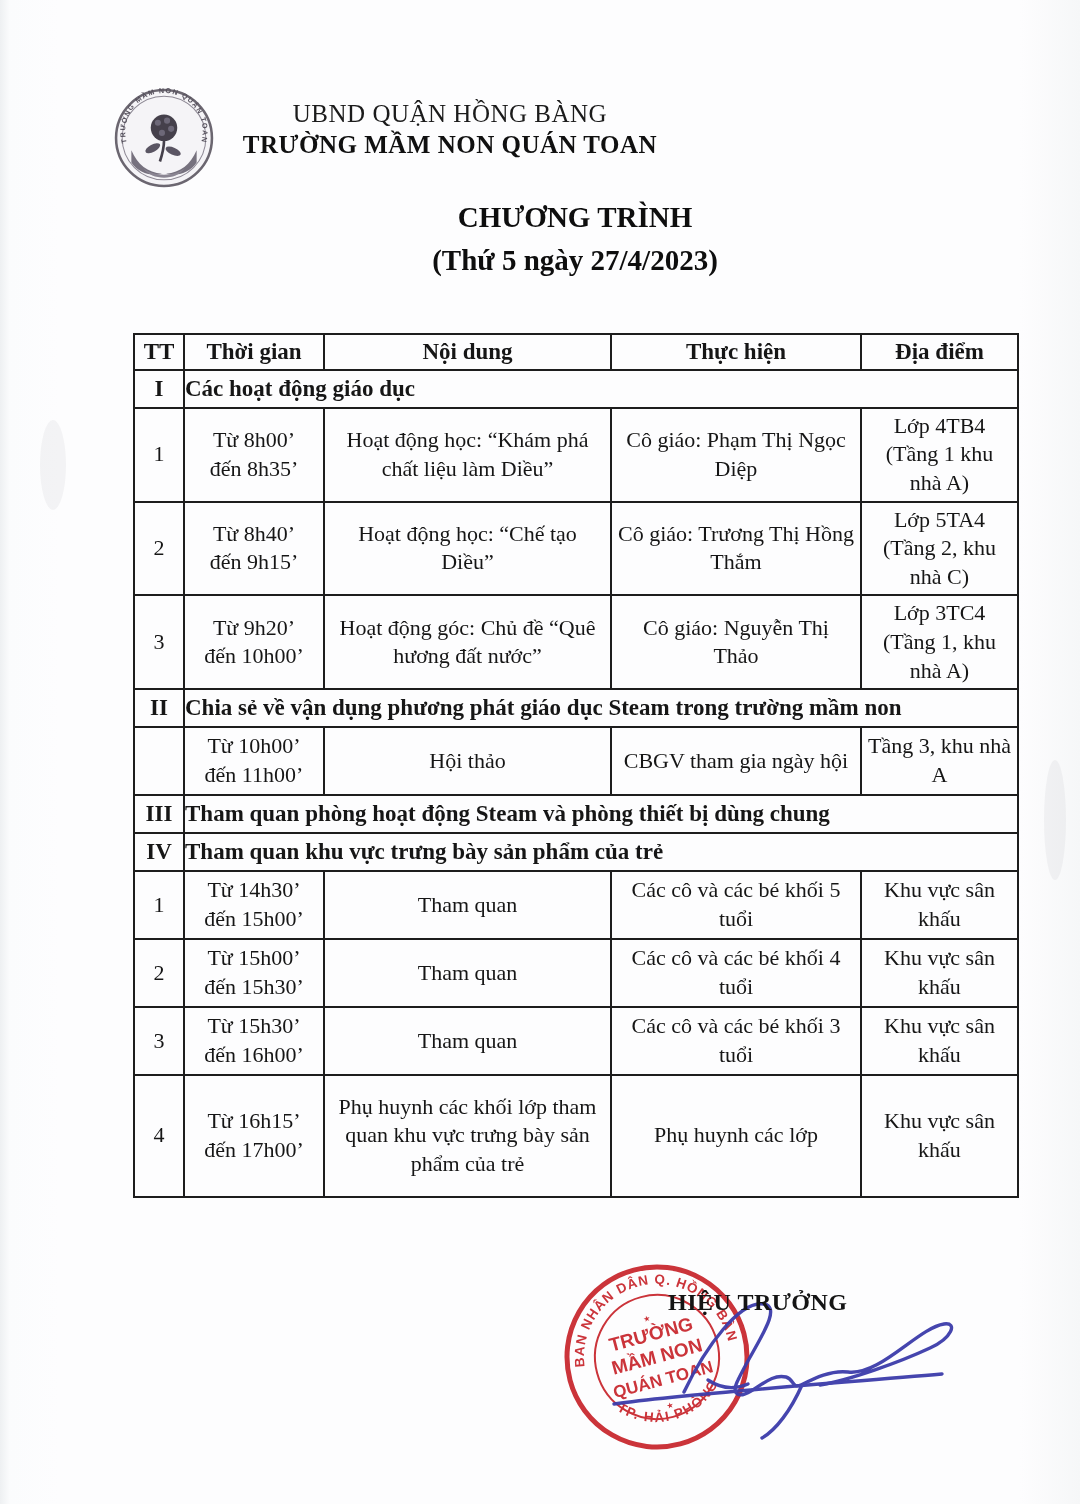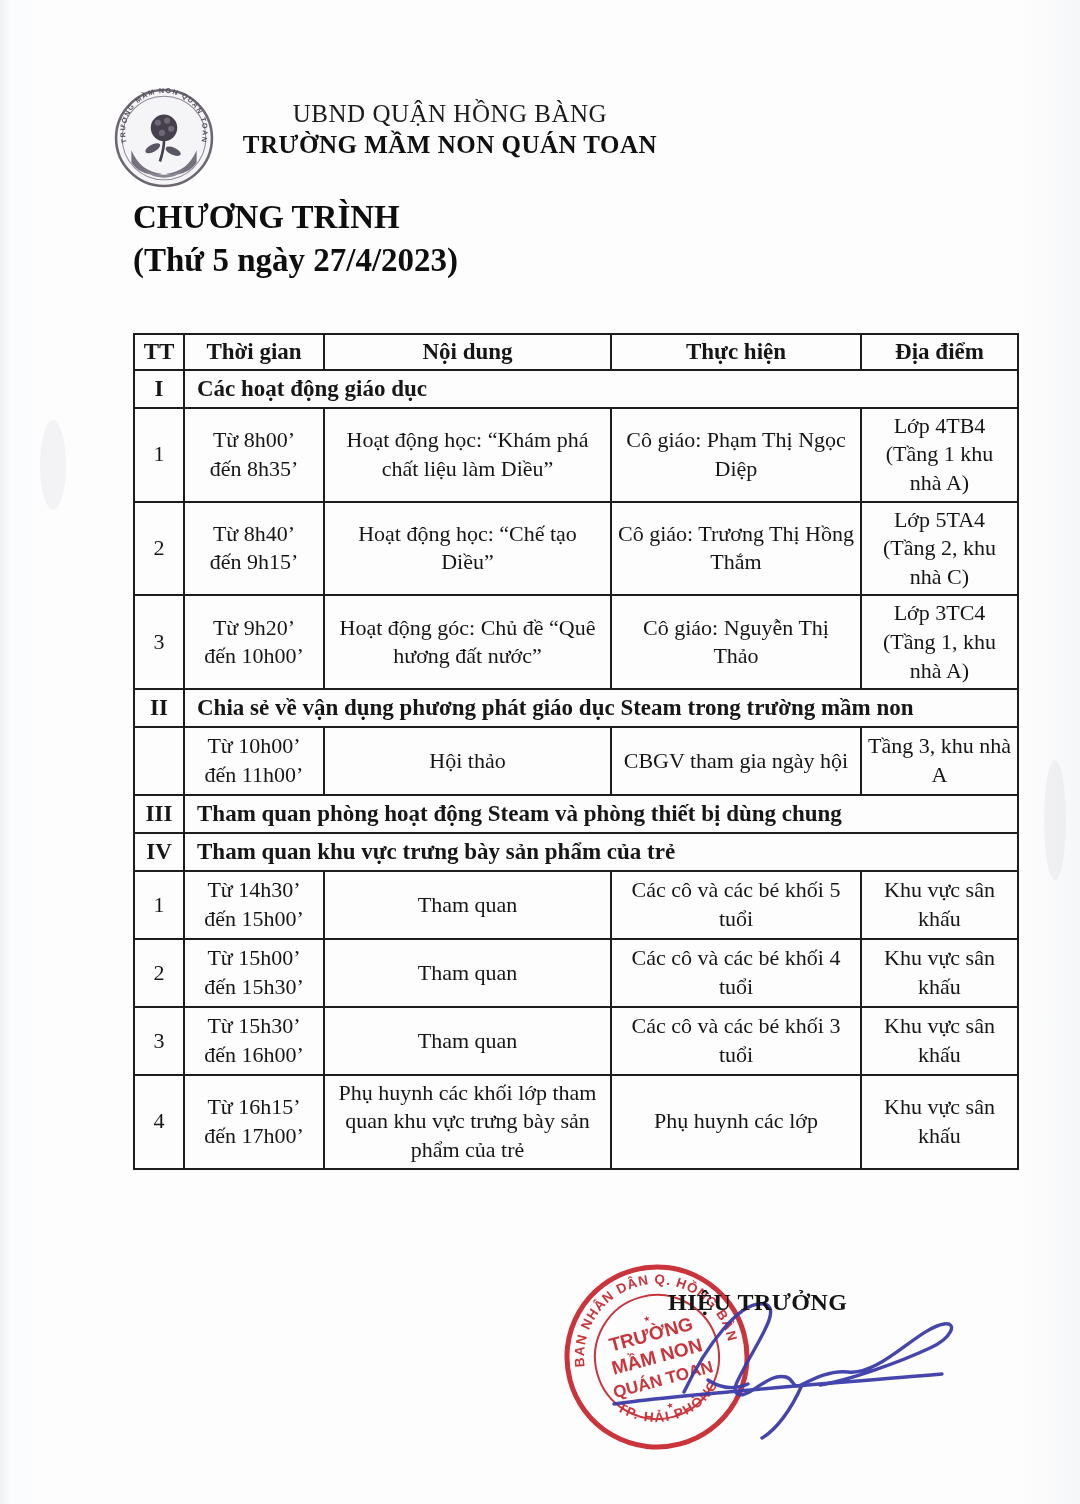--- a/index.html
+++ b/index.html
@@ -9,32 +9,32 @@
     background:linear-gradient(90deg,#eef0f2 0px,#fbfcfd 10px,#fdfdfe 60px,#fdfdfe 1020px,#f6f7f8 1080px);
     font-family:"Liberation Serif","DejaVu Serif",serif;
     color:#161616; overflow:hidden;
   }
   
   .logo { position:absolute; left:113px; top:84px; width:102px; height:108px; }
   .org-block { position:absolute; left:230px; top:100px; width:440px; text-align:center; }
   .org-line1 { font-size:25px; letter-spacing:.5px; color:#1b1b1b; }
   .org-line2 { font-size:25px; font-weight:bold; letter-spacing:.5px; margin-top:3px; color:#101010; }
   
-  .title-block { position:absolute; left:133px; top:196px; width:884px; text-align:left;
-                 font-weight:bold; font-size:33px; line-height:43px; color:#0e0e0e; }
+  .title-block { position:absolute; left:133px; top:196px; width:884px; text-align:center;
+                 font-weight:bold; font-size:29px; line-height:43px; color:#0e0e0e; }
   
   table.program { position:absolute; left:133px; top:333px; width:884px; border-collapse:collapse; table-layout:fixed; }
   .program th, .program td { border:2px solid #1d1d1d; text-align:center; vertical-align:middle;
                              font-size:22px; line-height:1.3; padding:3px 6px; }
   .program th { font-size:23px; font-weight:bold; height:28px; padding:2px 2px; }
   .program tr.section { height:34px; }
   .program td.sec-no { font-weight:bold; font-size:23px; }
-  .program td.sec-title { text-align:left; font-weight:bold; font-size:23px; padding-left:12px; }
+  .program td.sec-title { text-align:left; font-weight:bold; font-size:23px; padding-left:0; }
   .program tr.item { height:68px; }
-  .program td.content { padding:3px 10px; }
+  .program td.content { padding:17px 10px; }
   
   .sign-role { position:absolute; left:668px; top:1280px; width:200px; text-align:left;
                font-weight:bold; font-size:24px; letter-spacing:.5px; color:#141414; z-index:3;margin-top:9px; }
   .sign-name { position:absolute; left:630px; top:1511px; width:270px; text-align:center;
                font-weight:bold; font-size:27px; color:#101010; z-index:3; }
   .stamp { position:absolute; left:560px; top:1260px; width:194px; height:194px;
            transform:rotate(-15deg); mix-blend-mode:multiply; opacity:.93; z-index:1; }
   .sig-svg { position:absolute; left:588px; top:1284px; width:392px; height:162px; z-index:2; }
   .smudge { position:absolute; border-radius:50%; background:#9aa0a8; opacity:.10; }
 </style>

